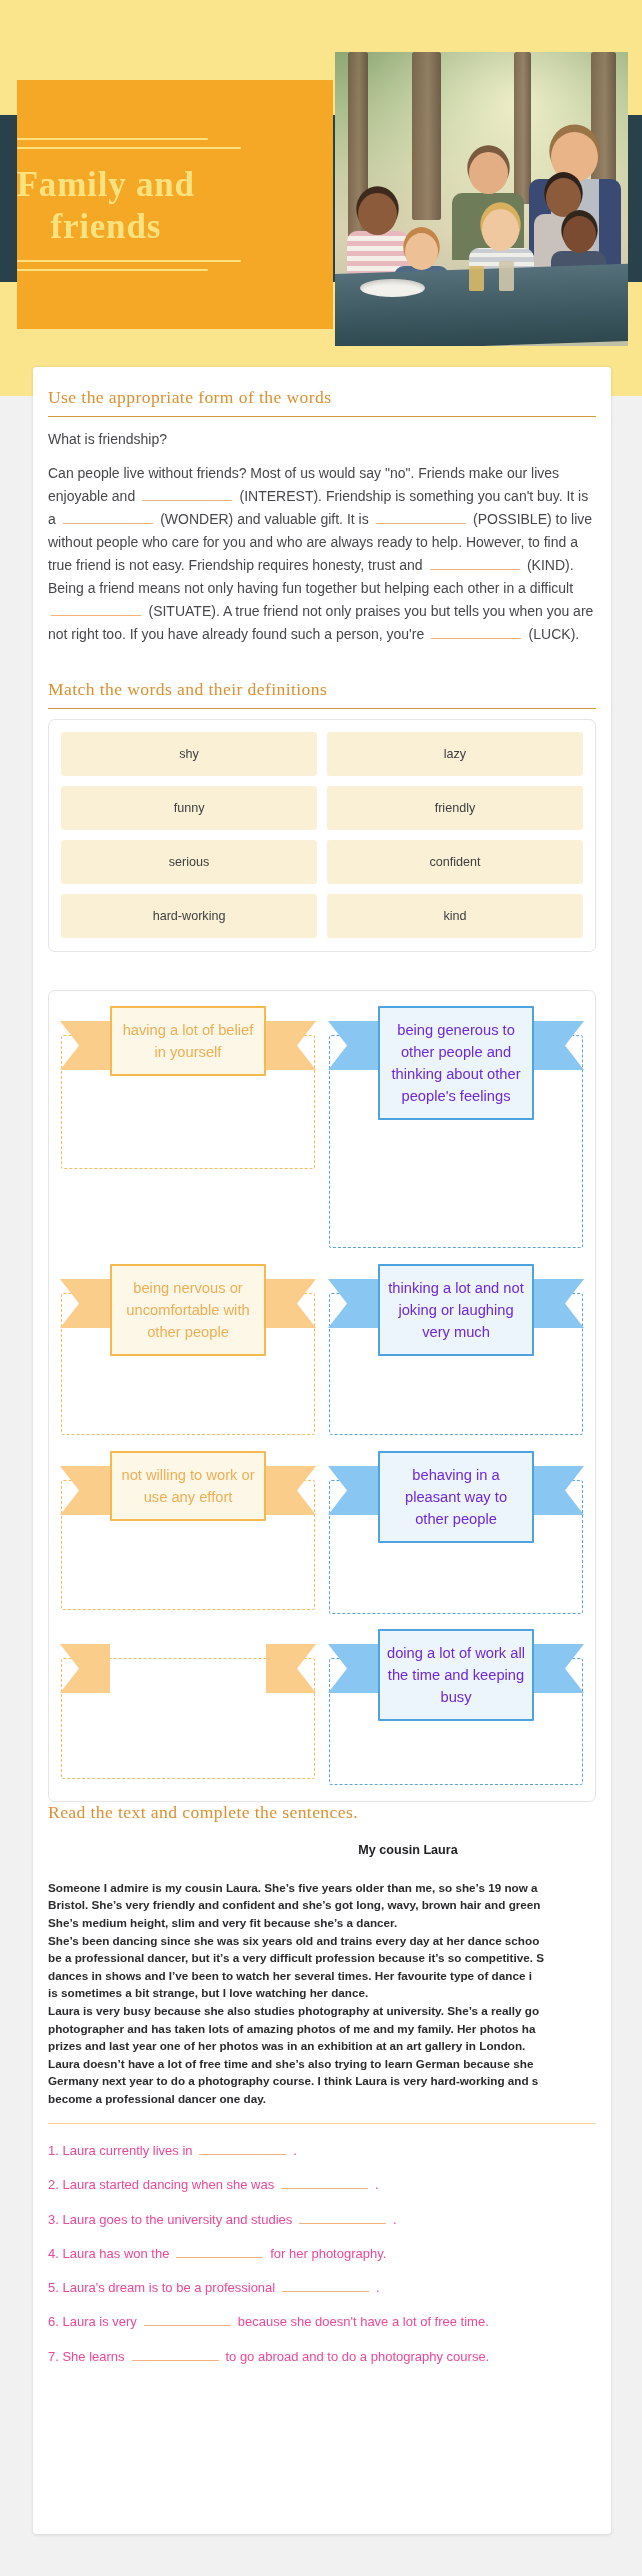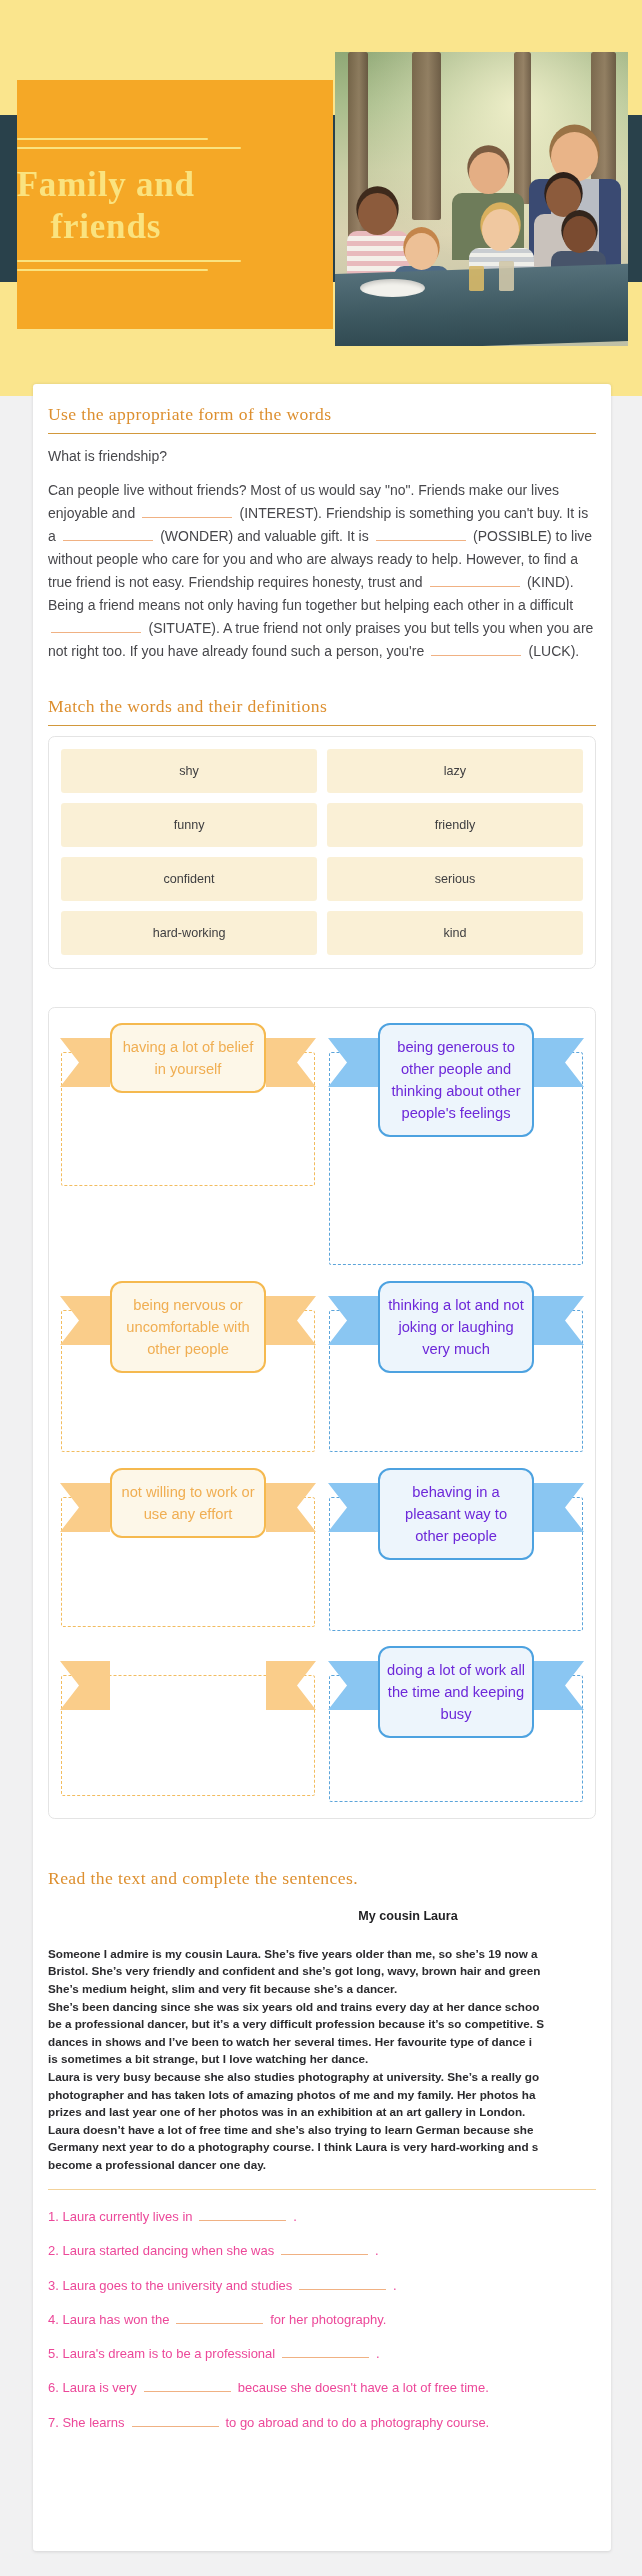--- a/index.html
+++ b/index.html
@@ -54,21 +54,21 @@
   .h7 { left:216px; top:80px;  width:47px; height:50px; background:#E9B488; box-shadow:0 -5.9px 0 1.7px #9A7346; }
   .b7 { left:194px; top:127px; width:92px; height:117px; background:linear-gradient(90deg,#3A4A72 0 24%,#B9BDC4 24% 76%,#3A4A72 76%); }
   .picnic-table { position:absolute; left:-8.4px; right:-8.4px; bottom:0; height:77px;
     background:linear-gradient(180deg,#55707A 0%,#3C575F 60%,#2F4850 100%); transform:rotate(-2deg); }
   .plate { position:absolute; left:25px; bottom:49px; width:65px; height:18.4px; border-radius:50%; background:#F2F1EC; box-shadow:inset 0 2.5px 4.2px rgba(0,0,0,.18); }
   .cup { position:absolute; left:134px; bottom:55px; width:15px; height:25px; background:#D8B968; border-radius:1.7px; opacity:.9; }
   .cup.c2 { left:164px; height:30px; background:#CFC7A8; }
 
   
   .sheet {
-    position:absolute; left:33px; top:384px; width:578px; height:2167px;
+    position:absolute; left:33px; top:367px; width:578px; height:2167px;
     background:#FFFFFF; border-radius:3.3px; box-shadow:0 0.8px 3.3px rgba(0,0,0,.12);
     padding:20px 15px 33px 15px;
   }
   .task-heading { font-family:cursive; font-size:17.6px; font-weight:normal; color:#DD8F2F; letter-spacing:0.4px; }
   .h-rule { border:none; border-top:1.7px solid #D2983B; margin-top:7.5px; }
   .body-text { font-size:14px; line-height:23px; color:#47474B; }
   .q-line { margin-top:11.7px; }
   .fill-par { margin-top:11px; }
   .blank {
     display:inline-block; width:90px; height:12.6px; margin:0 3.3px;
@@ -90,34 +90,34 @@
   .def-cell { position:relative; flex:1; }
   .zone { position:absolute; top:29px; left:0; right:0; border:1.7px dashed; border-radius:2.5px; background:#fff; }
   .cell-orange .zone { border-color:#F2BC5F; }
   .cell-blue   .zone { border-color:#5BA4DA; }
   .wing { position:absolute; top:15px; width:50px; height:49px; z-index:1; }
   .cell-orange .wing { background:#FACD8A; }
   .cell-blue   .wing { background:#8AC6F2; }
   .wing-left  { left:calc(50% - 128px);  clip-path:polygon(0 0,100% 0,100% 100%,0 100%,38% 50%); }
   .wing-right { right:calc(50% - 128px); clip-path:polygon(0 0,100% 0,62% 50%,100% 100%,0 100%); }
   .banner {
-    position:relative; z-index:2; width:156px; margin:0 auto; border-radius:12px;
+    position:relative; z-index:2; width:156px; margin:0 auto; border-radius:1px;
     padding:11px 6.7px; font-size:14.7px; line-height:1.5; text-align:center; overflow-wrap:break-word;
   }
   .cell-orange .banner { background:#FDF7E8; border:2.5px solid #F5B94F; color:#F0AE52; }
   .cell-blue   .banner { background:#EDF5FC; border:2.5px solid #4DA2E0; color:#6d28d9; }
   .c-r1l { height:163px; } .c-r1l .zone { height:134px; }
   .c-r1r { height:243px; } .c-r1r .zone { height:213px; }
   .c-r2l, .c-r2r { height:172px; } .c-r2l .zone, .c-r2r .zone { height:142px; }
   .c-r3l { height:159px; } .c-r3l .zone { height:130px; }
   .c-r3r { height:163px; } .c-r3r .zone { height:134px; }
   .c-r4l { height:151px; } .c-r4l .zone { height:121px; }
   .c-r4r { height:157px; } .c-r4r .zone { height:127px; }
 
-  .section-3 { margin-top:49px; }
+  .section-3 { }
   .laura-block { width:720px; margin-top:20px; }
   .laura-title { font-size:12.6px; font-weight:bold; color:#1F1F22; text-align:center; }
   .laura-text  { margin-top:22px; font-size:11.7px; line-height:17.6px; font-weight:bold; color:#2B2B2E; white-space:pre-line; }
   .divider { border:none; border-top:1.7px solid #F2D29B; margin-top:15px; }
   .sentences { margin-top:18.4px; }
   .sentence { font-size:13px; color:#ec4899; margin-bottom:16.7px; line-height:17.6px; }
   .sentence .blank { width:87px; }
 </style>
 </head>
 <body>
@@ -173,22 +173,22 @@
   <section class="section-2">
     <h2 class="task-heading">Match the words and their definitions</h2>
     <hr class="h-rule">
 
     <div class="words-box">
       <div class="words-grid">
         <div class="chip">shy</div>
         <div class="chip">lazy</div>
         <div class="chip">funny</div>
         <div class="chip">friendly</div>
+        <div class="chip">serious</div>
         <div class="chip">confident</div>
-        <div class="chip">serious</div>
         <div class="chip">hard-working</div>
         <div class="chip">kind</div>
       </div>
     </div>
 
     <div class="defs-box">
       <div class="def-row">
         <div class="def-cell cell-orange c-r1l">
           <div class="zone"></div>
           <div class="wing wing-left"></div>

